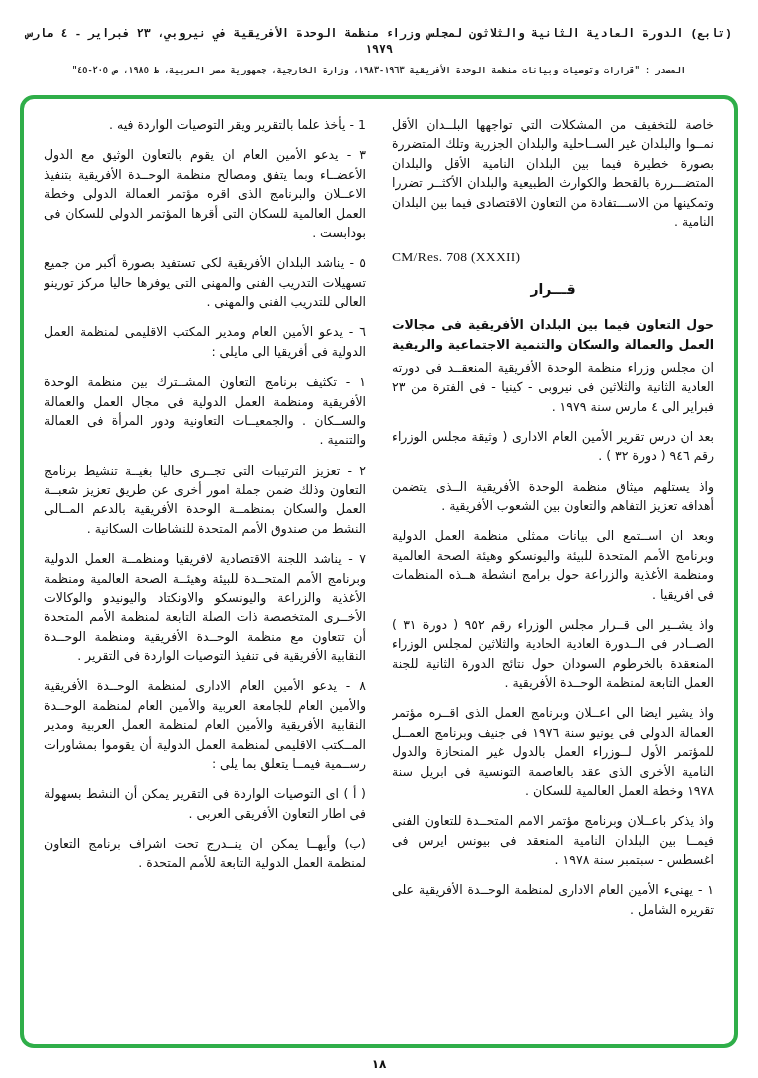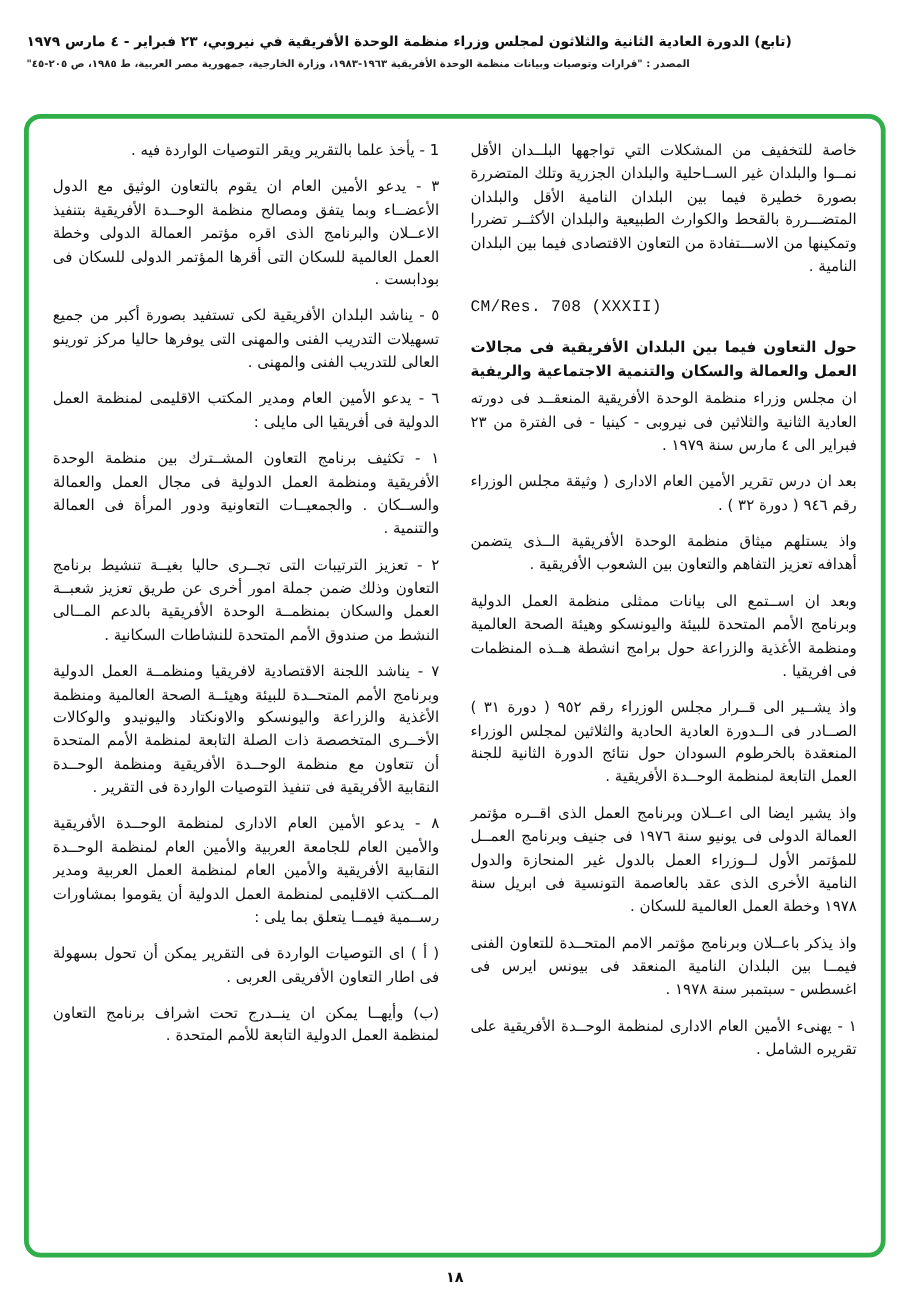--- a/index.html
+++ b/index.html
@@ -6,22 +6,23 @@
   html, body { width: 758px; height: 1078px; }
   body {
     background: #ffffff;
     font-family: "DejaVu Sans", sans-serif;
     color: #111111;
     position: relative;
     overflow: hidden;
   }
   .page-header {
     direction: rtl;
-    text-align: left;
+    text-align: center;
     padding: 26px 22px 0 22px;
+    font-family: Liberation Mono, monospace;
   }
   .header-line1 {
     font-size: 11.5px;
     font-weight: bold;
     line-height: 1.4;
   }
   .header-line2 {
     font-size: 8.5px;
     font-weight: bold;
     margin-top: 7px;
@@ -50,21 +51,21 @@
     min-width: 0;
     font-size: 12.5px;
     line-height: 1.55;
     text-align: justify;
     overflow: hidden;
   }
   .col p { margin-bottom: 11px; }
   .res-number {
     direction: ltr;
     text-align: left;
-    font-family: Liberation Mono, monospace;
+    font-family: Liberation Serif, serif;
     font-size: 13.5px;
     margin: 16px 0 14px 0;
     letter-spacing: 0.3px;
   }
   .res-title {
     text-align: center;
     font-weight: bold;
     font-size: 14px;
     margin: 4px 0 14px 0;
   }
@@ -95,41 +96,42 @@
   <div class="header-line1">(تابع) الدورة العادية الثانية والثلاثون لمجلس وزراء منظمة الوحدة الأفريقية في نيروبي، ٢٣ فبراير - ٤ مارس ١٩٧٩</div>
   <div class="header-line2">المصدر : "قرارات وتوصيات وبيانات منظمة الوحدة الأفريقية ١٩٦٣-١٩٨٣، وزارة الخارجية، جمهورية مصر العربية، ط ١٩٨٥، ص ٢٠٥-٤٥"</div>
 </header>
 
 <div class="frame" style="border-color: rgb(47, 174, 73);">
   <div class="columns">
 
     <section class="col">
       <p>خاصة للتخفيف من المشكلات التي تواجهها البلــدان الأقل نمــوا والبلدان غير الســاحلية والبلدان الجزرية وتلك المتضررة بصورة خطيرة فيما بين البلدان النامية الأقل والبلدان المتضـــررة بالقحط والكوارث الطبيعية والبلدان الأكثــر تضررا وتمكينها من الاســـتفادة من التعاون الاقتصادى فيما بين البلدان النامية .</p>
       <p class="res-number">CM/Res. 708 (XXXII)</p>
+      <h2 class="res-title">قـــرار</h2>
       <h3 class="res-subtitle">حول التعاون فيما بين البلدان الأفريقية فى مجالات العمل والعمالة والسكان والتنمية الاجتماعية والريفية</h3>
       <p>ان مجلس وزراء منظمة الوحدة الأفريقية المنعقــد فى دورته العادية الثانية والثلاثين فى نيروبى - كينيا - فى الفترة من ٢٣ فبراير الى ٤ مارس سنة ١٩٧٩ .</p>
       <p>بعد ان درس تقرير الأمين العام الادارى ( وثيقة مجلس الوزراء رقم ٩٤٦ ( دورة ٣٢ ) .</p>
       <p>واذ يستلهم ميثاق منظمة الوحدة الأفريقية الــذى يتضمن أهدافه تعزيز التفاهم والتعاون بين الشعوب الأفريقية .</p>
       <p>وبعد ان اســتمع الى بيانات ممثلى منظمة العمل الدولية وبرنامج الأمم المتحدة للبيئة واليونسكو وهيئة الصحة العالمية ومنظمة الأغذية والزراعة حول برامج انشطة هــذه المنظمات فى افريقيا .</p>
       <p>واذ يشــير الى قــرار مجلس الوزراء رقم ٩٥٢ ( دورة ٣١ ) الصــادر فى الــدورة العادية الحادية والثلاثين لمجلس الوزراء المنعقدة بالخرطوم السودان حول نتائج الدورة الثانية للجنة العمل التابعة لمنظمة الوحــدة الأفريقية .</p>
       <p>واذ يشير ايضا الى اعــلان وبرنامج العمل الذى اقــره مؤتمر العمالة الدولى فى يونيو سنة ١٩٧٦ فى جنيف وبرنامج العمــل للمؤتمر الأول لــوزراء العمل بالدول غير المنحازة والدول النامية الأخرى الذى عقد بالعاصمة التونسية فى ابريل سنة ١٩٧٨ وخطة العمل العالمية للسكان .</p>
       <p>واذ يذكر باعــلان وبرنامج مؤتمر الامم المتحــدة للتعاون الفنى فيمــا بين البلدان النامية المنعقد فى بيونس ايرس فى اغسطس - سبتمبر سنة ١٩٧٨ .</p>
       <p>١ - يهنىء الأمين العام الادارى لمنظمة الوحــدة الأفريقية على تقريره الشامل .</p>
     </section>
 
     <section class="col">
       <p>1 - يأخذ علما بالتقرير ويقر التوصيات الواردة فيه .</p>
       <p>٣ - يدعو الأمين العام ان يقوم بالتعاون الوثيق مع الدول الأعضــاء وبما يتفق ومصالح منظمة الوحــدة الأفريقية بتنفيذ الاعــلان والبرنامج الذى اقره مؤتمر العمالة الدولى وخطة العمل العالمية للسكان التى أقرها المؤتمر الدولى للسكان فى بودابست .</p>
       <p>٥ - يناشد البلدان الأفريقية لكى تستفيد بصورة أكبر من جميع تسهيلات التدريب الفنى والمهنى التى يوفرها حاليا مركز تورينو العالى للتدريب الفنى والمهنى .</p>
       <p>٦ - يدعو الأمين العام ومدير المكتب الاقليمى لمنظمة العمل الدولية فى أفريقيا الى مايلى :</p>
       <p>١ - تكثيف برنامج التعاون المشــترك بين منظمة الوحدة الأفريقية ومنظمة العمل الدولية فى مجال العمل والعمالة والســكان . والجمعيــات التعاونية ودور المرأة فى العمالة والتنمية .</p>
       <p>٢ - تعزيز الترتيبات التى تجــرى حاليا بغيــة تنشيط برنامج التعاون وذلك ضمن جملة امور أخرى عن طريق تعزيز شعبــة العمل والسكان بمنظمــة الوحدة الأفريقية بالدعم المــالى النشط من صندوق الأمم المتحدة للنشاطات السكانية .</p>
       <p>٧ - يناشد اللجنة الاقتصادية لافريقيا ومنظمــة العمل الدولية وبرنامج الأمم المتحــدة للبيئة وهيئــة الصحة العالمية ومنظمة الأغذية والزراعة واليونسكو والاونكتاد واليونيدو والوكالات الأخــرى المتخصصة ذات الصلة التابعة لمنظمة الأمم المتحدة أن تتعاون مع منظمة الوحــدة الأفريقية ومنظمة الوحــدة النقابية الأفريقية فى تنفيذ التوصيات الواردة فى التقرير .</p>
       <p>٨ - يدعو الأمين العام الادارى لمنظمة الوحــدة الأفريقية والأمين العام للجامعة العربية والأمين العام لمنظمة الوحــدة النقابية الأفريقية والأمين العام لمنظمة العمل العربية ومدير المــكتب الاقليمى لمنظمة العمل الدولية أن يقوموا بمشاورات رســمية فيمــا يتعلق بما يلى :</p>
-      <p>( أ ) اى التوصيات الواردة فى التقرير يمكن أن تحول بسهولة فى اطار التعاون الأفريقى العربى .</p>
+      <p>( أ ) اى التوصيات الواردة فى التقرير يمكن أن النشط بسهولة فى اطار التعاون الأفريقى العربى .</p>
       <p>(ب) وأيهــا يمكن ان ينــدرج تحت اشراف برنامج التعاون لمنظمة العمل الدولية التابعة للأمم المتحدة .</p>
     </section>
 
   </div>
 </div>
 
 <footer class="page-footer">
   <span class="page-number">١٨</span>
 </footer>
 

